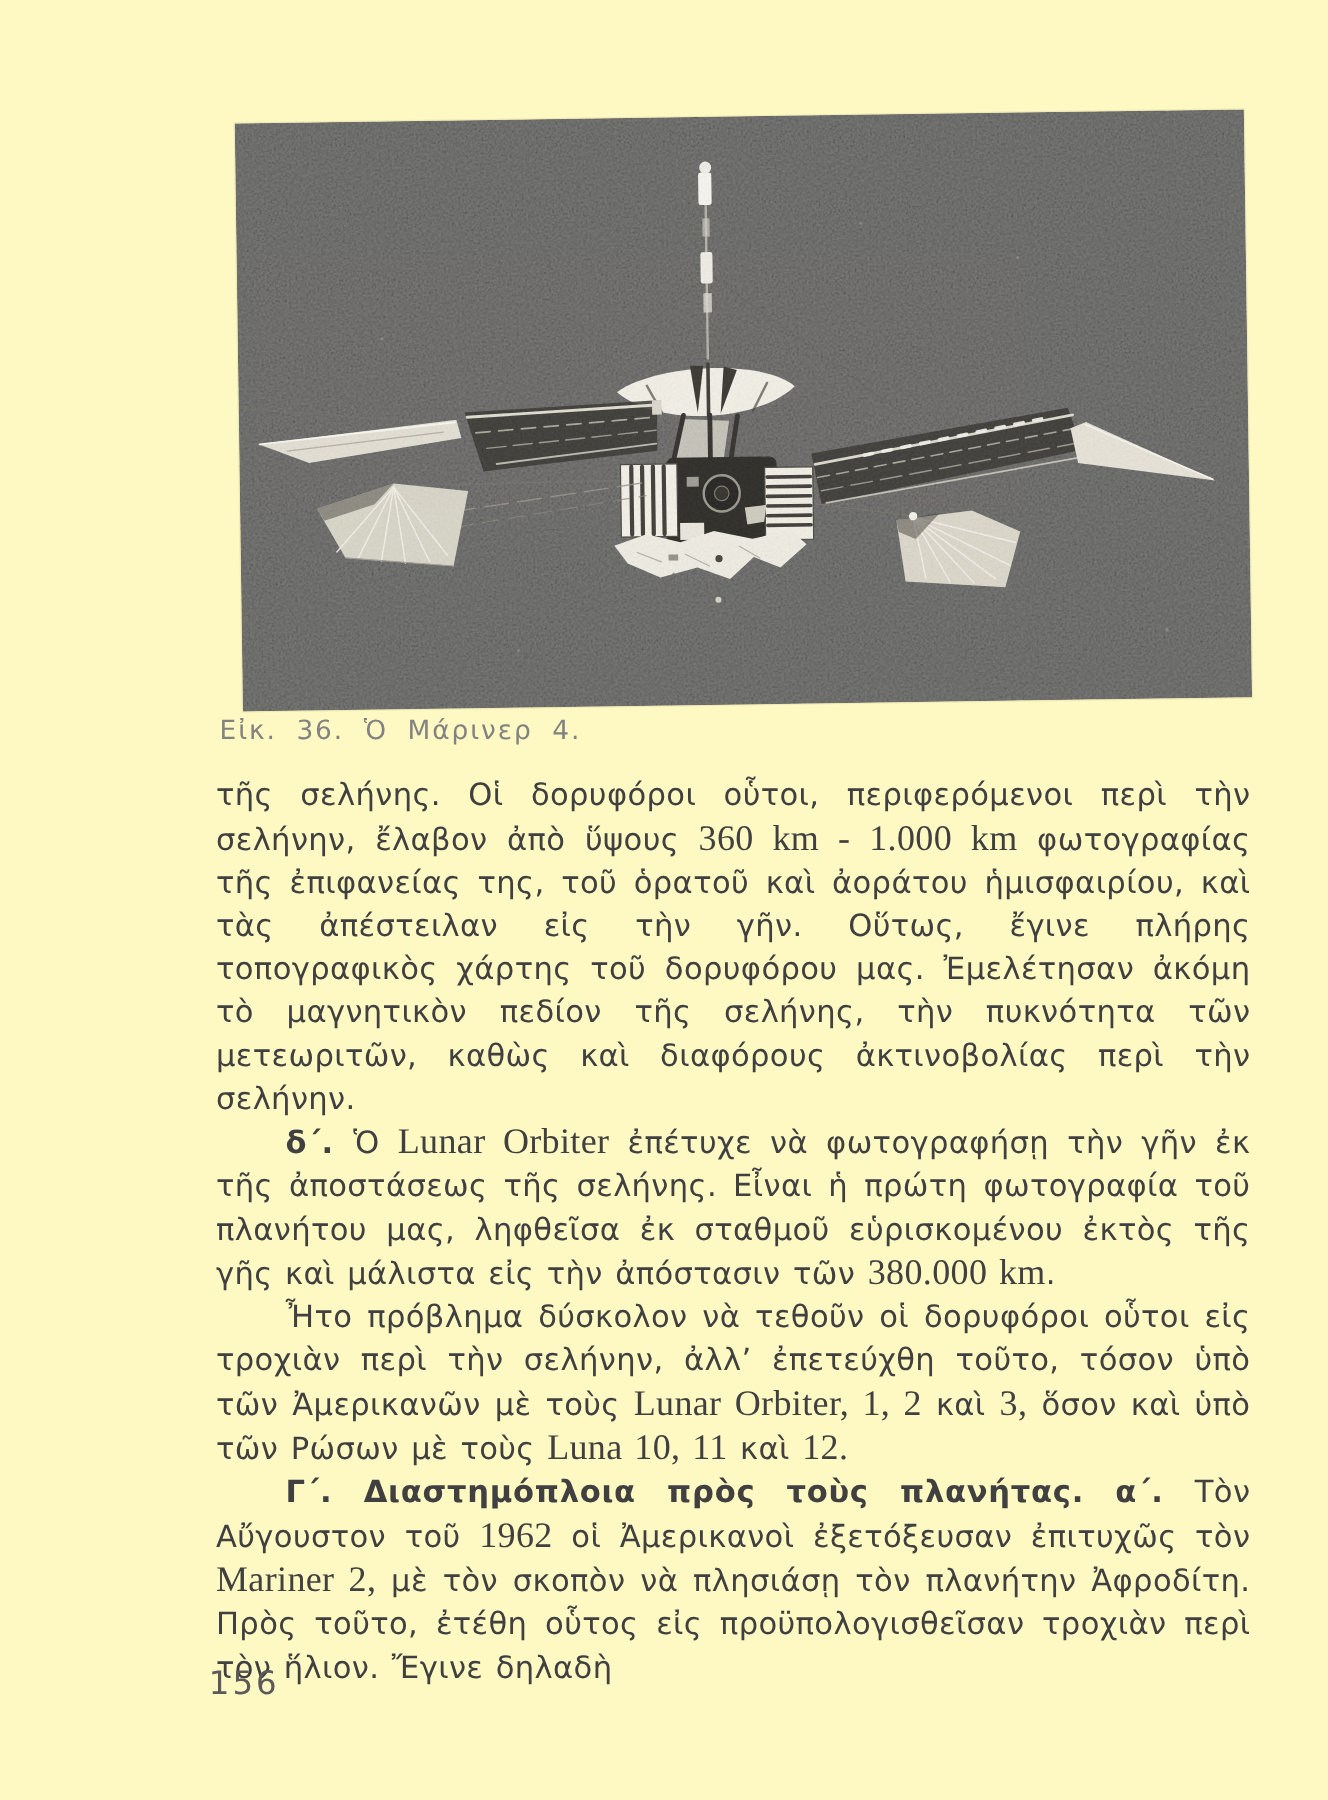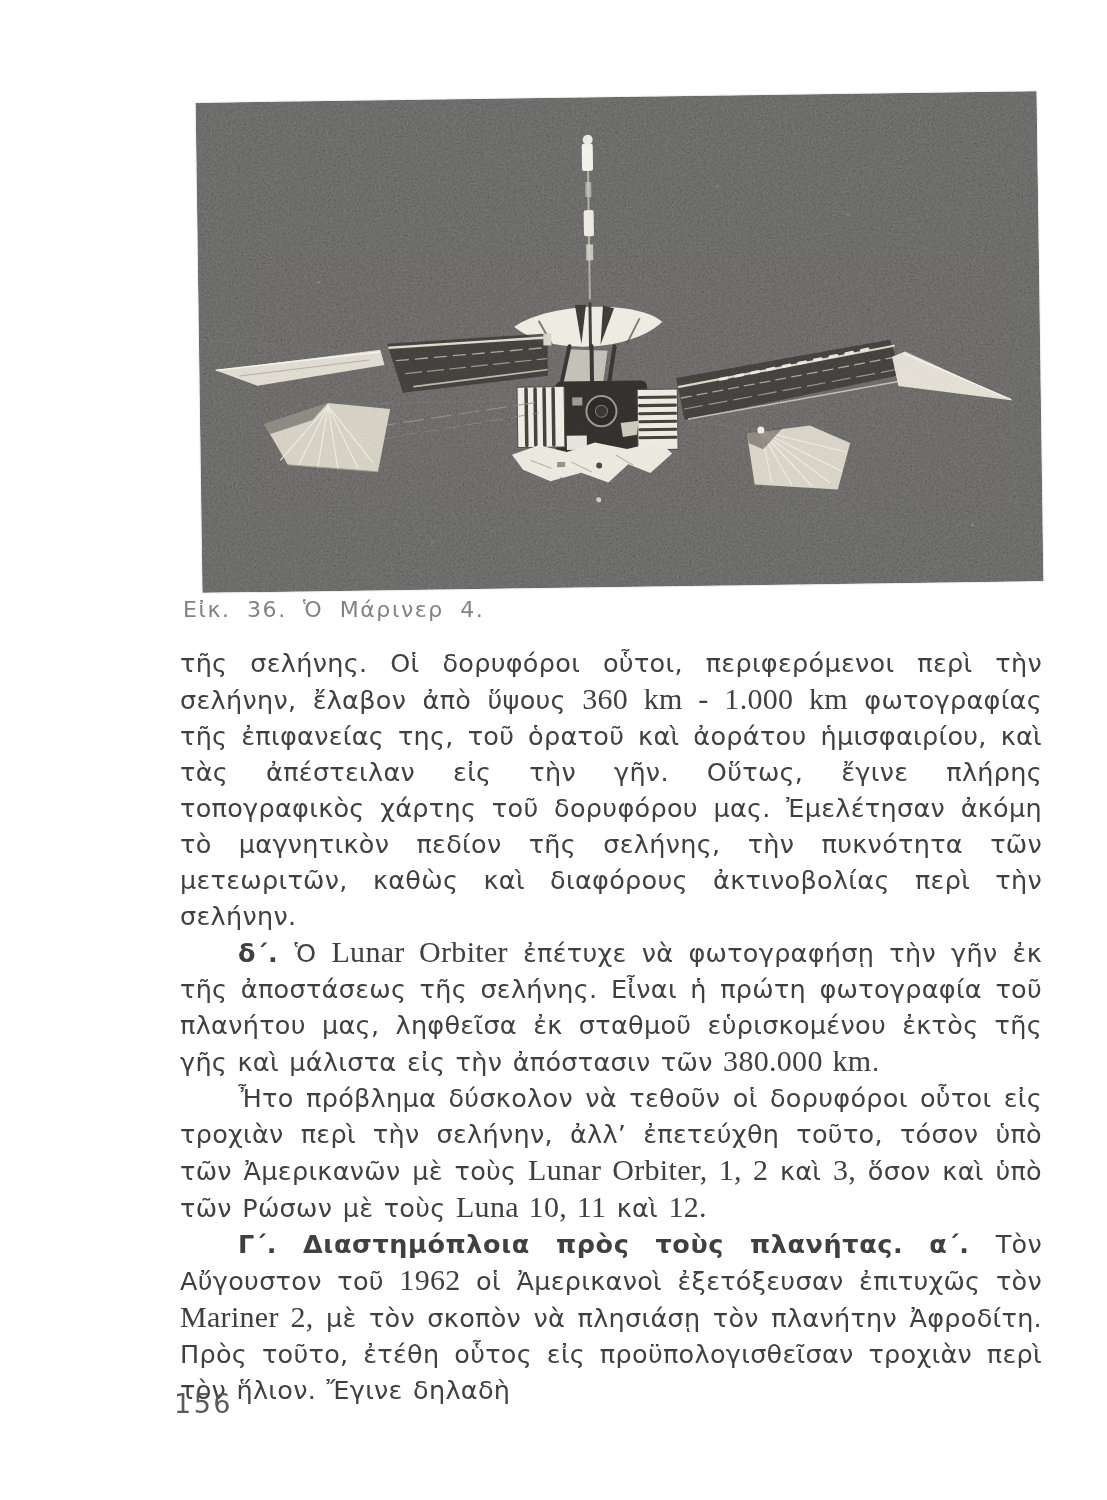--- a/index.html
+++ b/index.html
@@ -1,19 +1,19 @@
 <!DOCTYPE html>
 <html lang="el"><head>
 <meta charset="utf-8">
 <style>
   html,body{margin:0;padding:0;background:#e9e7e2;}
   .page{
     position:relative;
     width:1107px;height:1500px;
-    background:#ffffff;
+    background:#fef9c3;
     overflow:hidden;
     font-family:"DejaVu Sans",sans-serif;
     text-decoration:underline;
   }
   
   .photo-wrap{
     position:absolute;left:199px;top:97px;width:841px;height:490px;
     margin:0;transform:rotate(-0.8deg);
     box-shadow:0 0 0 1px rgba(0,0,0,0.06);
   }

